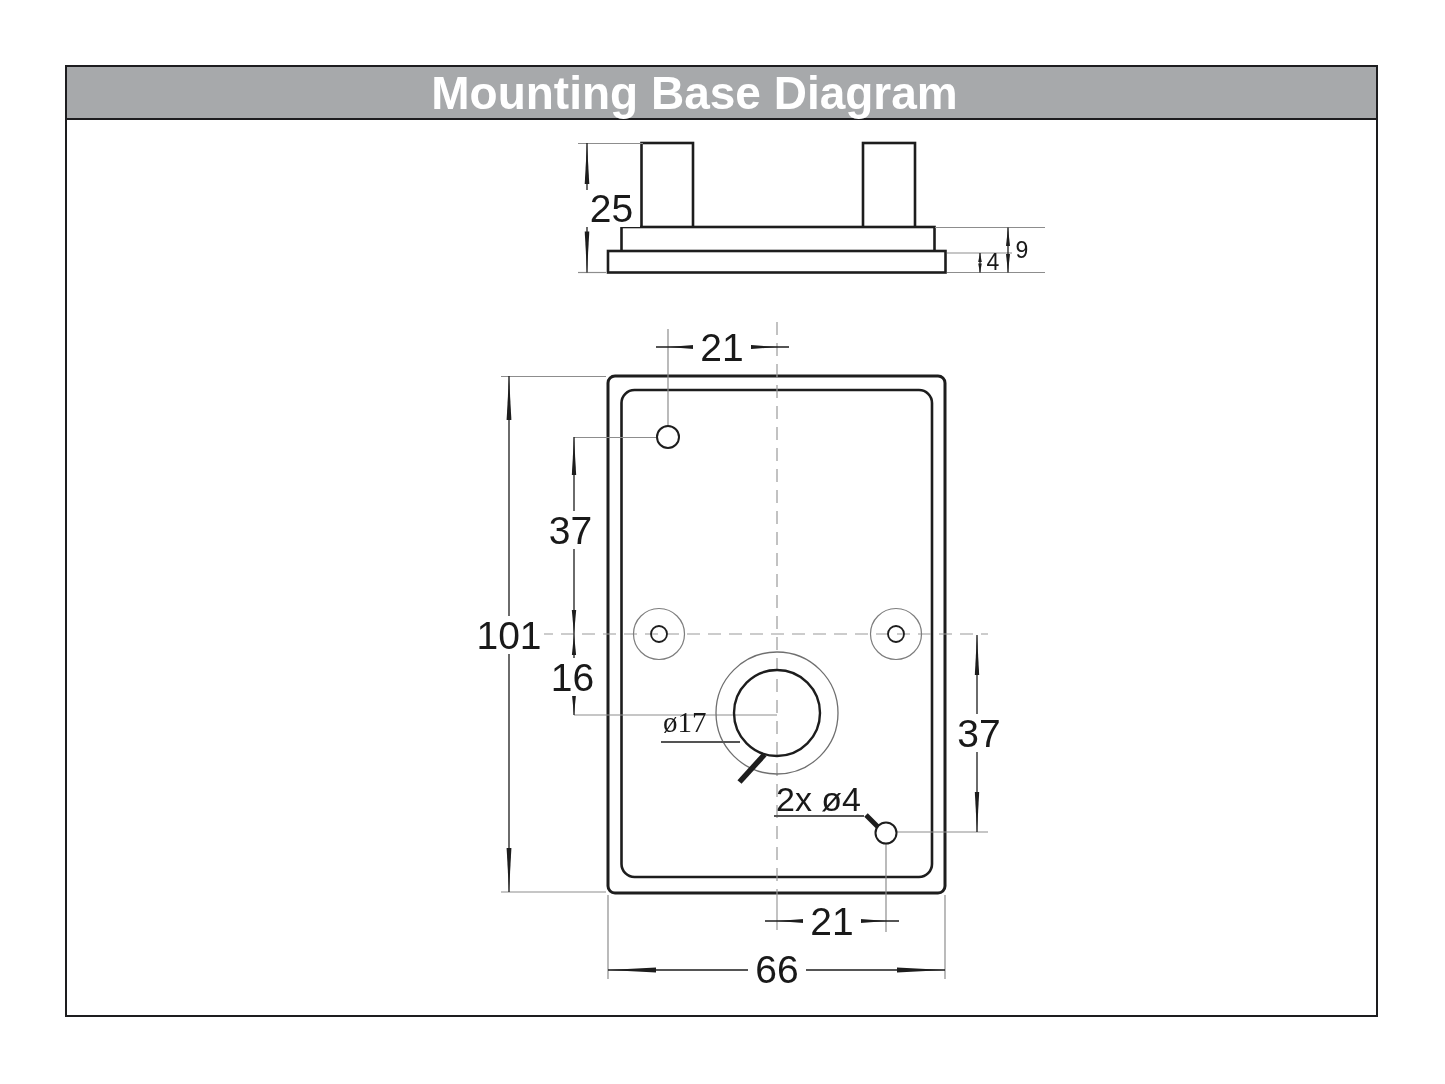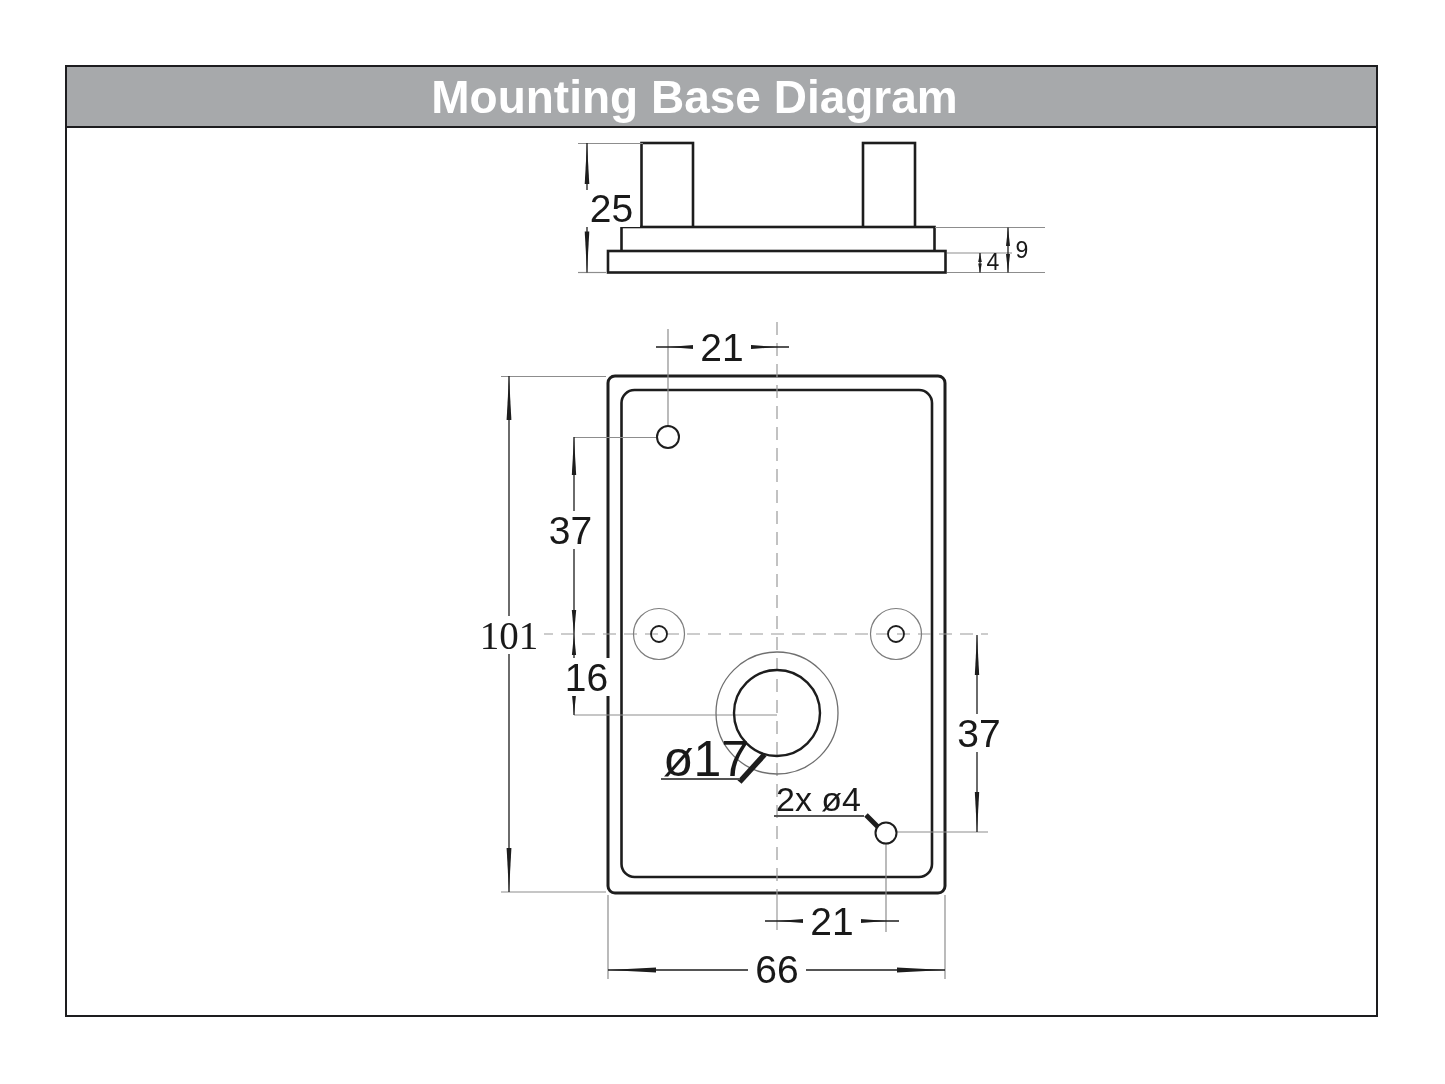--- a/index.html
+++ b/index.html
@@ -5,21 +5,21 @@
   html,body{margin:0;padding:0;background:#fff;}
   .canvas{
     position:relative;width:1445px;height:1084px;background:#ffffff;
     font-family:"Liberation Sans",sans-serif;overflow:hidden;
   }
   .page{
     position:absolute;left:65px;top:65px;width:1313px;height:952px;
     border:2.5px solid #1d1d1f;box-sizing:border-box;background:#fff;
   }
   .header{
-    position:absolute;left:0;top:0;right:0;height:61px;
+    position:absolute;left:0;top:0;right:0;height:53px;
     background:#a7a9ab;border-bottom:2.5px solid #1d1d1f;
     display:flex;align-items:center;justify-content:center;
     padding-right:54px;box-sizing:border-box;
   }
   .header .title{
     color:#ffffff;font-size:46px;font-weight:bold;letter-spacing:0px;
     white-space:nowrap;
   }
   .drawing{position:absolute;left:0;top:0;z-index:1;}
   .dim{
@@ -143,22 +143,22 @@
       <line x1="866" y1="815" x2="878" y2="827" stroke-width="5"></line>
     </g>
   </svg>
 
   <div class="dim" style="left:559px;top:190px;width:57px;height:37px;margin-left:24px;">25</div>
   <div class="dim dim--small" style="left:982px;top:250px;width:22px;height:24px;">4</div>
   <div class="dim dim--small" style="left:1011px;top:237px;width:22px;height:26px;">9</div>
 
   <div class="dim" style="left:693px;top:329px;width:58px;height:37px;">21</div>
   <div class="dim" style="left:542px;top:511px;width:57px;height:38px;">37</div>
-  <div class="dim" style="left:474px;top:616px;width:70px;height:38px;font-family:Liberation Serif, serif;">101</div>
-  <div class="dim" style="left:544px;top:658px;width:57px;height:38px;margin-left:14px;">16</div>
+  <div class="dim" style="left:474px;top:616px;width:70px;height:38px;">101</div>
+  <div class="dim" style="left:544px;top:658px;width:57px;height:38px;">16</div>
   <div class="dim" style="left:950px;top:714px;width:58px;height:38px;">37</div>
   <div class="dim" style="left:803px;top:902px;width:58px;height:38px;">21</div>
   <div class="dim" style="left:748px;top:950px;width:58px;height:38px;">66</div>
 
-  <div class="dim dim--leader" style="left:661px;top:740px;width:77px;height:38px;font-size:50px;">ø17</div>
+  <div class="dim dim--leader" style="left:661px;top:703px;width:77px;height:38px;font-size:29px;font-family:Liberation Serif, serif;">ø17</div>
   <div class="dim dim--leader" style="left:774px;top:783px;width:88px;height:32px;font-size:34px;">2x ø4</div>
 
 </div>
 
 </body></html>

